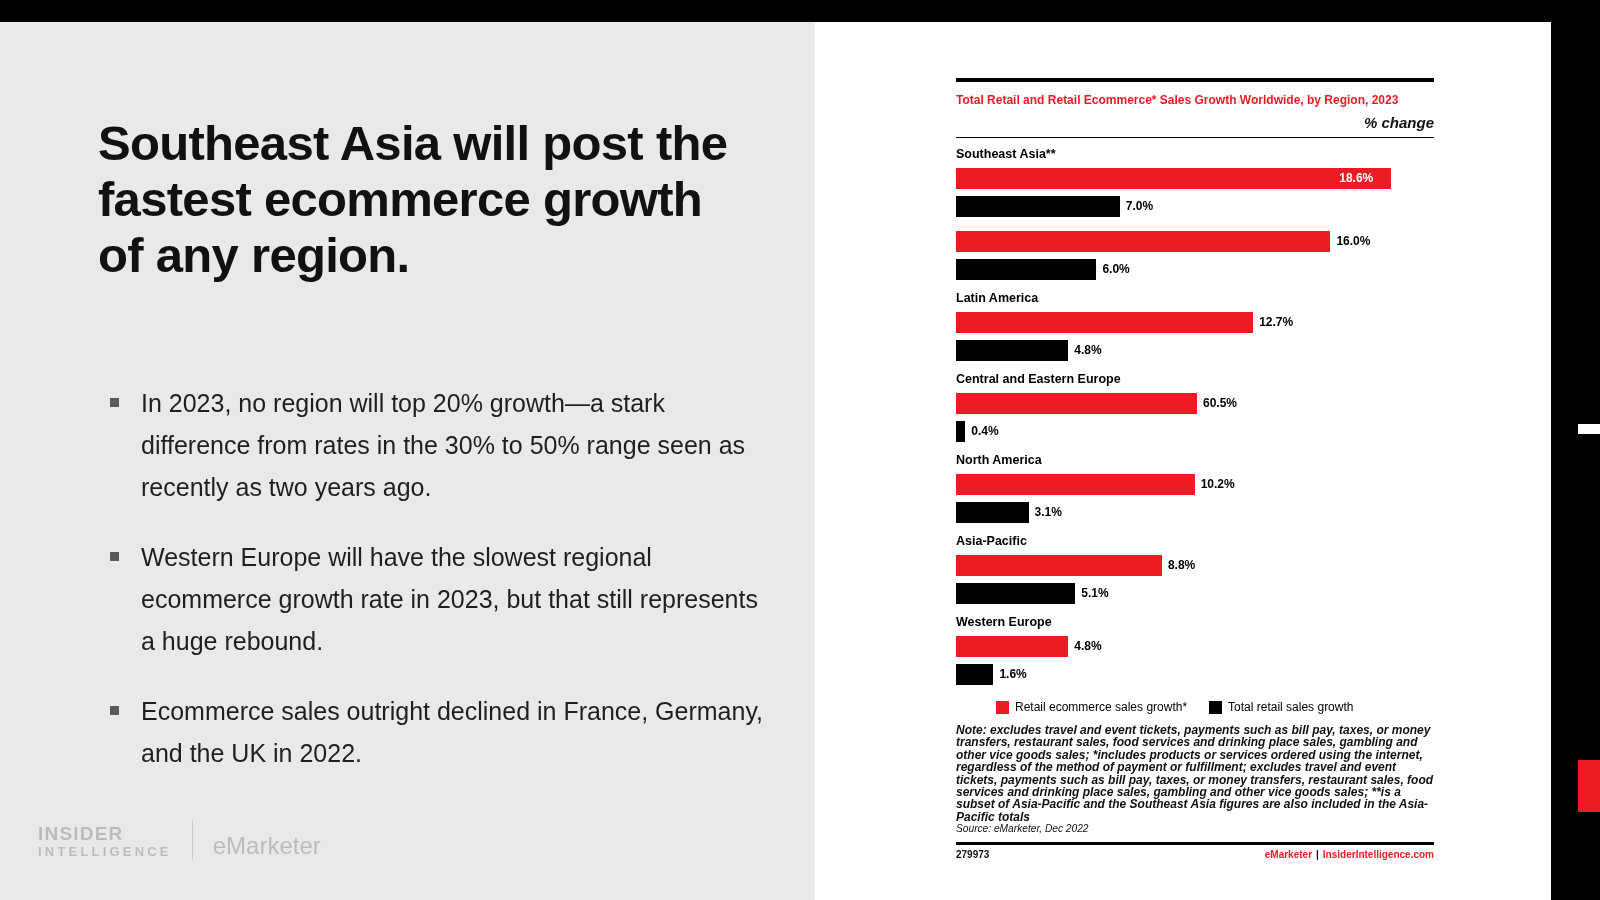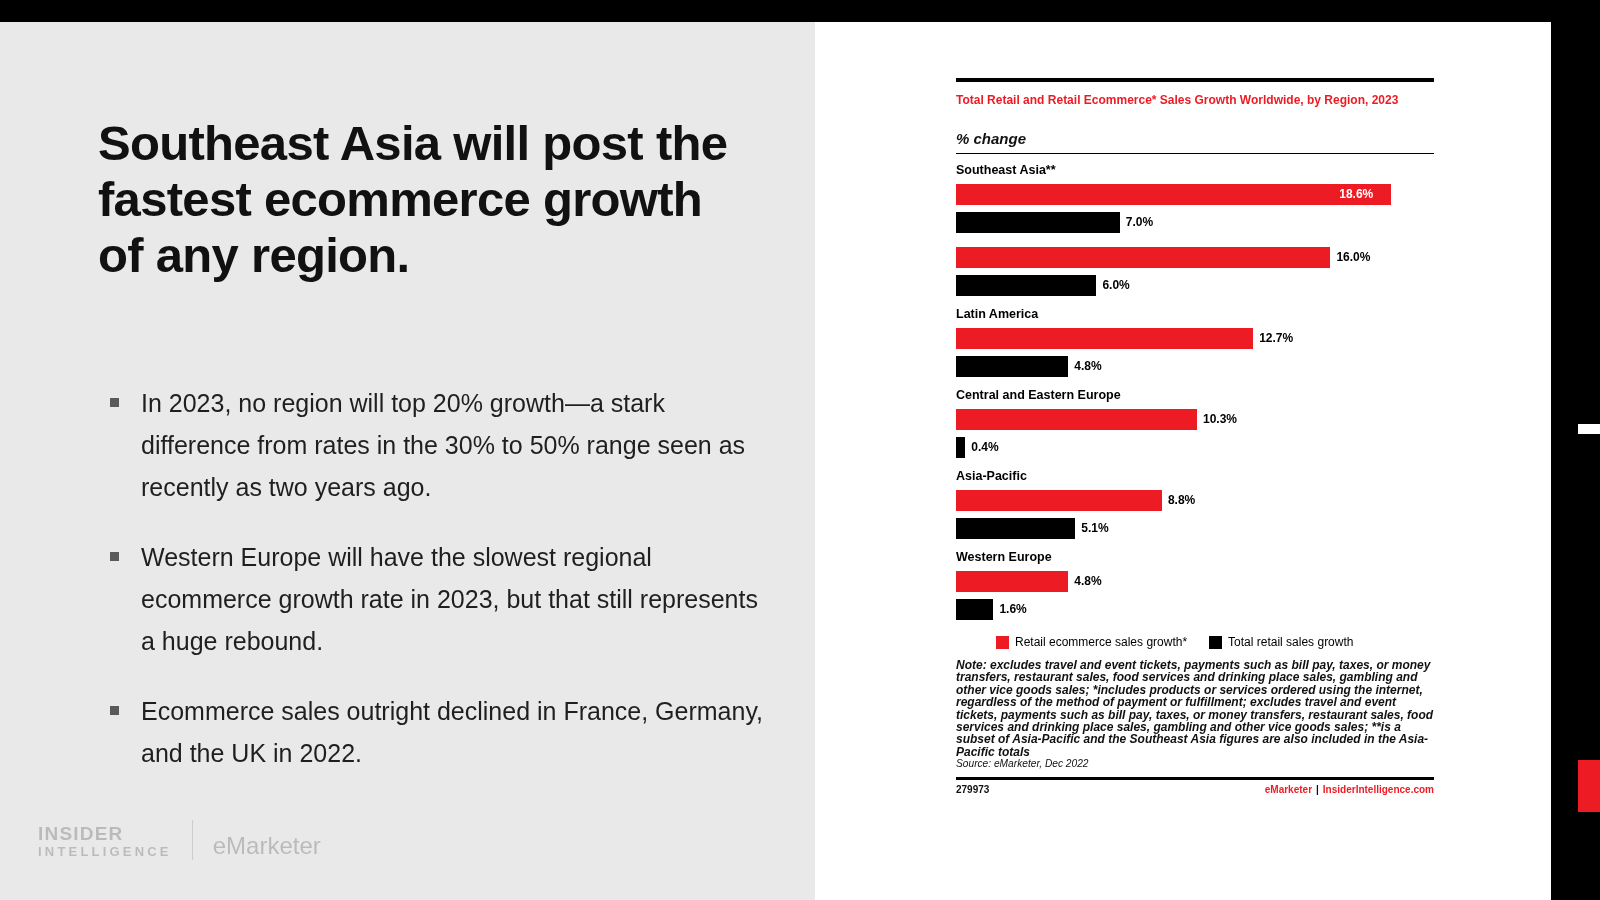--- a/index.html
+++ b/index.html
@@ -155,25 +155,26 @@
     width: 100%;
   }
   .chart-title {
     margin-top: 8px;
     font-size: 12px;
     font-weight: bold;
     color: #ed1c24;
     line-height: 21px;
   }
   .chart-sub {
-    margin-top: 19px;
+    margin-top: 3px;
     font-size: 15px;
     font-style: italic;
     font-weight: bold;
     color: #111111;
+    text-align: right;
   }
   .rule-thin {
     margin-top: 6px;
     height: 1px;
     background: #000000;
     width: 100%;
   }
 
   .group { margin-top: 9px; }
   .group-label {
@@ -326,25 +327,36 @@
           </div>
           <div class="bar-row">
             <div class="bar black" style="width: 112.32px;"></div>
             <span class="bar-val">4.8%</span>
           </div>
         </div>
         <div class="group">
           <div class="group-label">Central and Eastern Europe</div>
           <div class="bar-row">
             <div class="bar red" style="width: 241.02px;"></div>
-            <span class="bar-val">10.3%</span>
+            <span class="bar-val">60.5%</span>
           </div>
           <div class="bar-row">
             <div class="bar black" style="width: 9.36px;"></div>
             <span class="bar-val">0.4%</span>
+          </div>
+        </div>
+        <div class="group">
+          <div class="group-label">North America</div>
+          <div class="bar-row">
+            <div class="bar red" style="width: 238.68px;"></div>
+            <span class="bar-val">10.2%</span>
+          </div>
+          <div class="bar-row">
+            <div class="bar black" style="width: 72.54px;"></div>
+            <span class="bar-val">3.1%</span>
           </div>
         </div>
         <div class="group">
           <div class="group-label">Asia-Pacific</div>
           <div class="bar-row">
             <div class="bar red" style="width: 205.92px;"></div>
             <span class="bar-val">8.8%</span>
           </div>
           <div class="bar-row">
             <div class="bar black" style="width: 119.34px;"></div>

